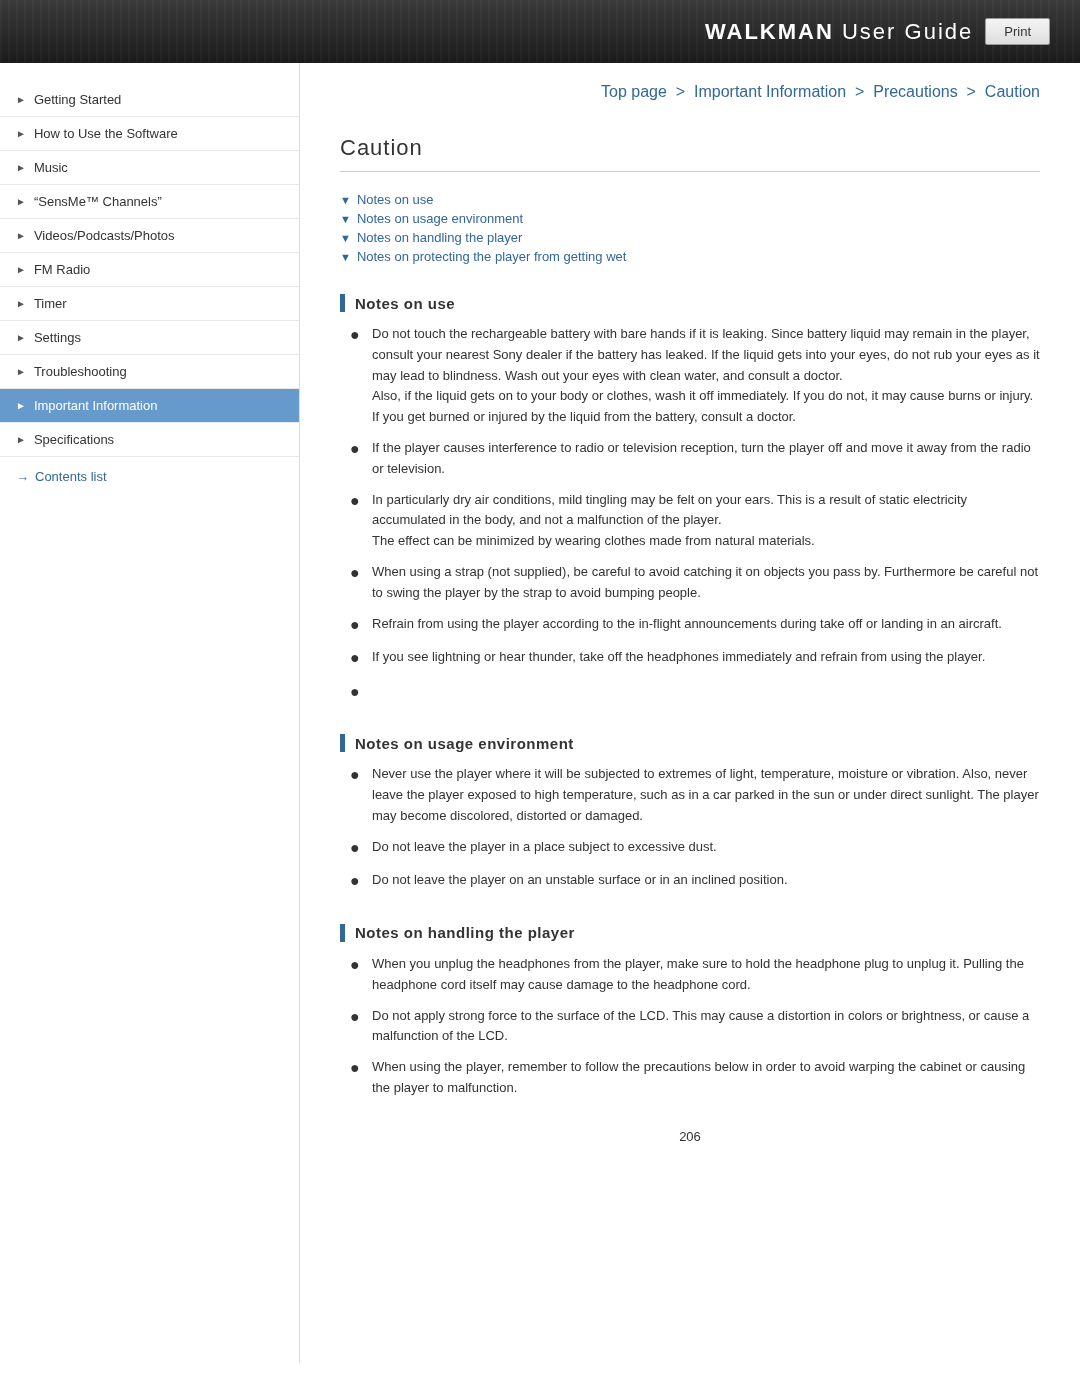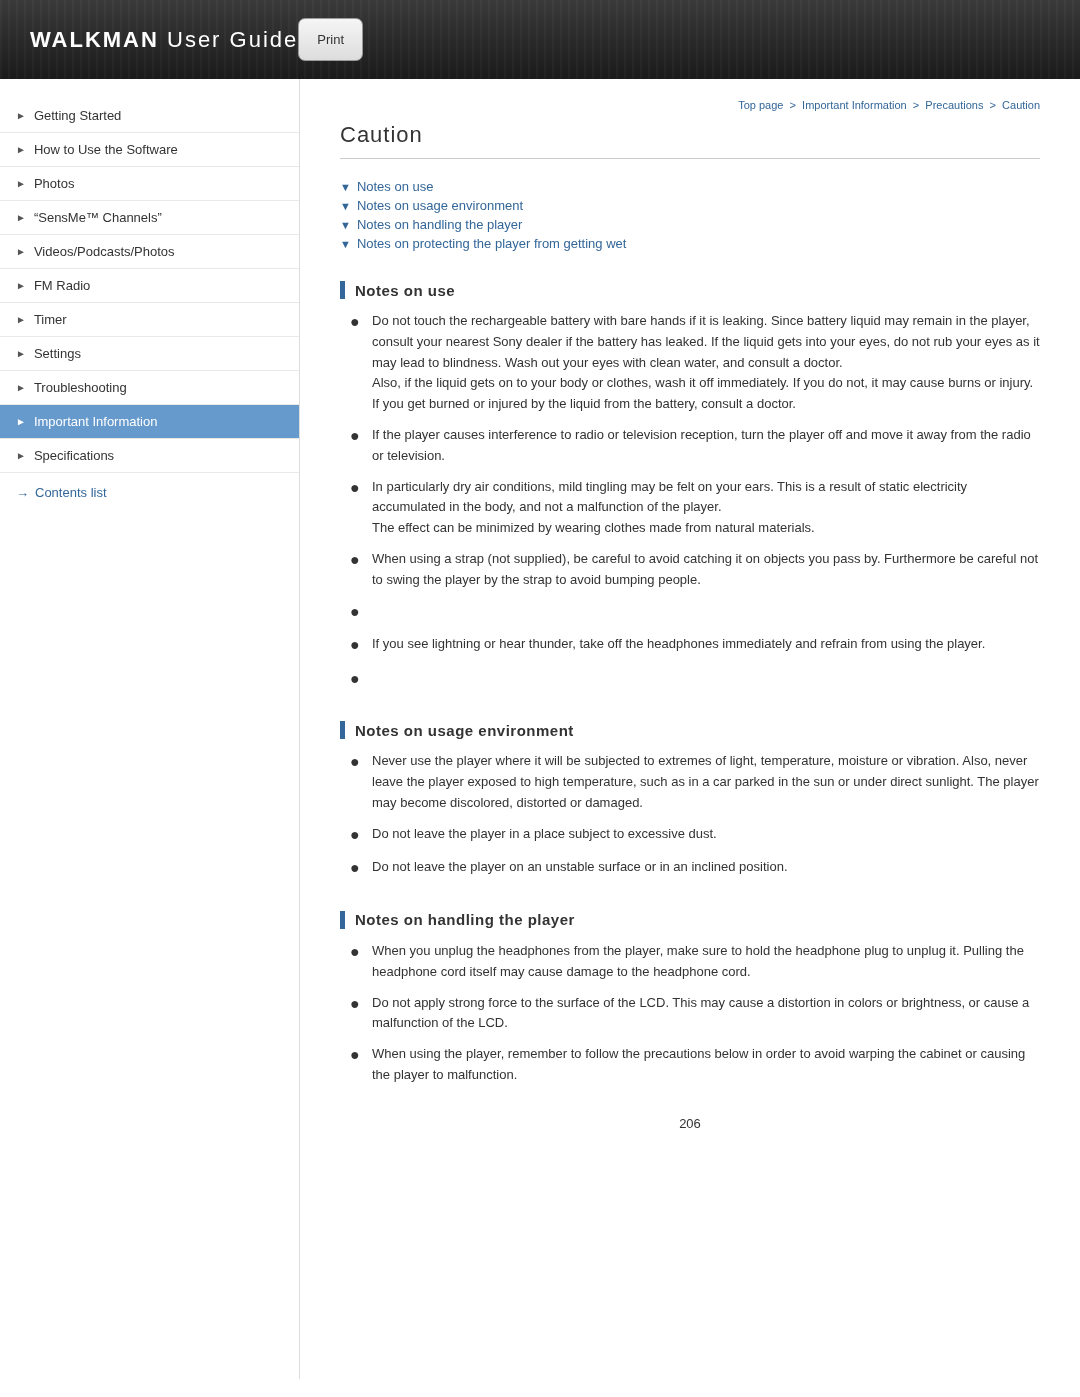--- a/index.html
+++ b/index.html
@@ -4,39 +4,40 @@
   <style>
     * { margin: 0; padding: 0; box-sizing: border-box; }
     body { font-family: Arial, sans-serif; font-size: 13px; color: #333; background: #fff; width: 1080px; min-height: 1397px; }
 
     
     .header {
       background: linear-gradient(to bottom, #2a2a2a, #1a1a1a);
       padding: 18px 30px;
       display: flex;
       align-items: center;
-      justify-content: flex-start;
+      justify-content: flex-end;
       background-image: repeating-linear-gradient(90deg, rgba(255,255,255,0.03) 0px, rgba(255,255,255,0.03) 2px, transparent 2px, transparent 8px), linear-gradient(to bottom, #3a3a3a, #1a1a1a);
     }
     .header-title {
       color: #fff;
       font-size: 22px;
       font-weight: normal;
       letter-spacing: 2px;
       font-family: Arial, sans-serif;
     }
     .header-title span.walkman { font-weight: bold; }
     .print-btn {
       background: linear-gradient(to bottom, #f5f5f5, #ddd);
       border: 1px solid #999;
-      padding: 13px 18px;
+      padding: 5px 18px;
       font-size: 13px;
       cursor: pointer;
       color: #333;
-      border-radius: 7px;
+      border-radius: 2px;
+      margin-left: 12px;
     }
 
     
     .main-layout {
       display: flex;
       align-items: flex-start;
     }
 
     
     .sidebar {
@@ -82,22 +83,22 @@
     
     .content {
       flex: 1;
       padding: 20px 40px 40px 40px;
     }
 
     
     .breadcrumb {
       text-align: right;
       color: #336699;
-      font-size: 11px;
-      margin-bottom: 11px;
+      font-size: 16px;
+      margin-bottom: 34px;
     }
     .breadcrumb a { color: #336699; text-decoration: none; }
     .breadcrumb span { color: #336699; }
 
     
     .page-title {
       font-size: 22px;
       font-weight: normal;
       color: #333;
       padding-bottom: 10px;
@@ -203,21 +204,21 @@
         <div class="sidebar-item">
           <span class="arrow-icon">►</span>
           <span>Getting Started</span>
         </div>
         <div class="sidebar-item">
           <span class="arrow-icon">►</span>
           <span>How to Use the Software</span>
         </div>
         <div class="sidebar-item">
           <span class="arrow-icon">►</span>
-          <span>Photos</span>
+          <span>Music</span>
         </div>
         <div class="sidebar-item">
           <span class="arrow-icon">►</span>
           <span>“SensMe™ Channels”</span>
         </div>
         <div class="sidebar-item">
           <span class="arrow-icon">►</span>
           <span>Videos/Podcasts/Photos</span>
         </div>
         <div class="sidebar-item">
@@ -305,20 +306,21 @@
           <li>
             <span class="bullet-dot">●</span>
             <span class="bullet-text">In particularly dry air conditions, mild tingling may be felt on your ears. This is a result of static electricity accumulated in the body, and not a malfunction of the player.<br>The effect can be minimized by wearing clothes made from natural materials.</span>
           </li>
           <li>
             <span class="bullet-dot">●</span>
             <span class="bullet-text">When using a strap (not supplied), be careful to avoid catching it on objects you pass by. Furthermore be careful not to swing the player by the strap to avoid bumping people.</span>
           </li>
           <li>
             <span class="bullet-dot">●</span>
+            <span class="bullet-text">Refrain from using the player according to the in-flight announcements during take off or landing in an aircraft.</span>
           </li>
           <li>
             <span class="bullet-dot">●</span>
             <span class="bullet-text">If you see lightning or hear thunder, take off the headphones immediately and refrain from using the player.</span>
           </li>
           <li>
             <span class="bullet-dot">●</span>
           </li>
         </ul>
     </div>

